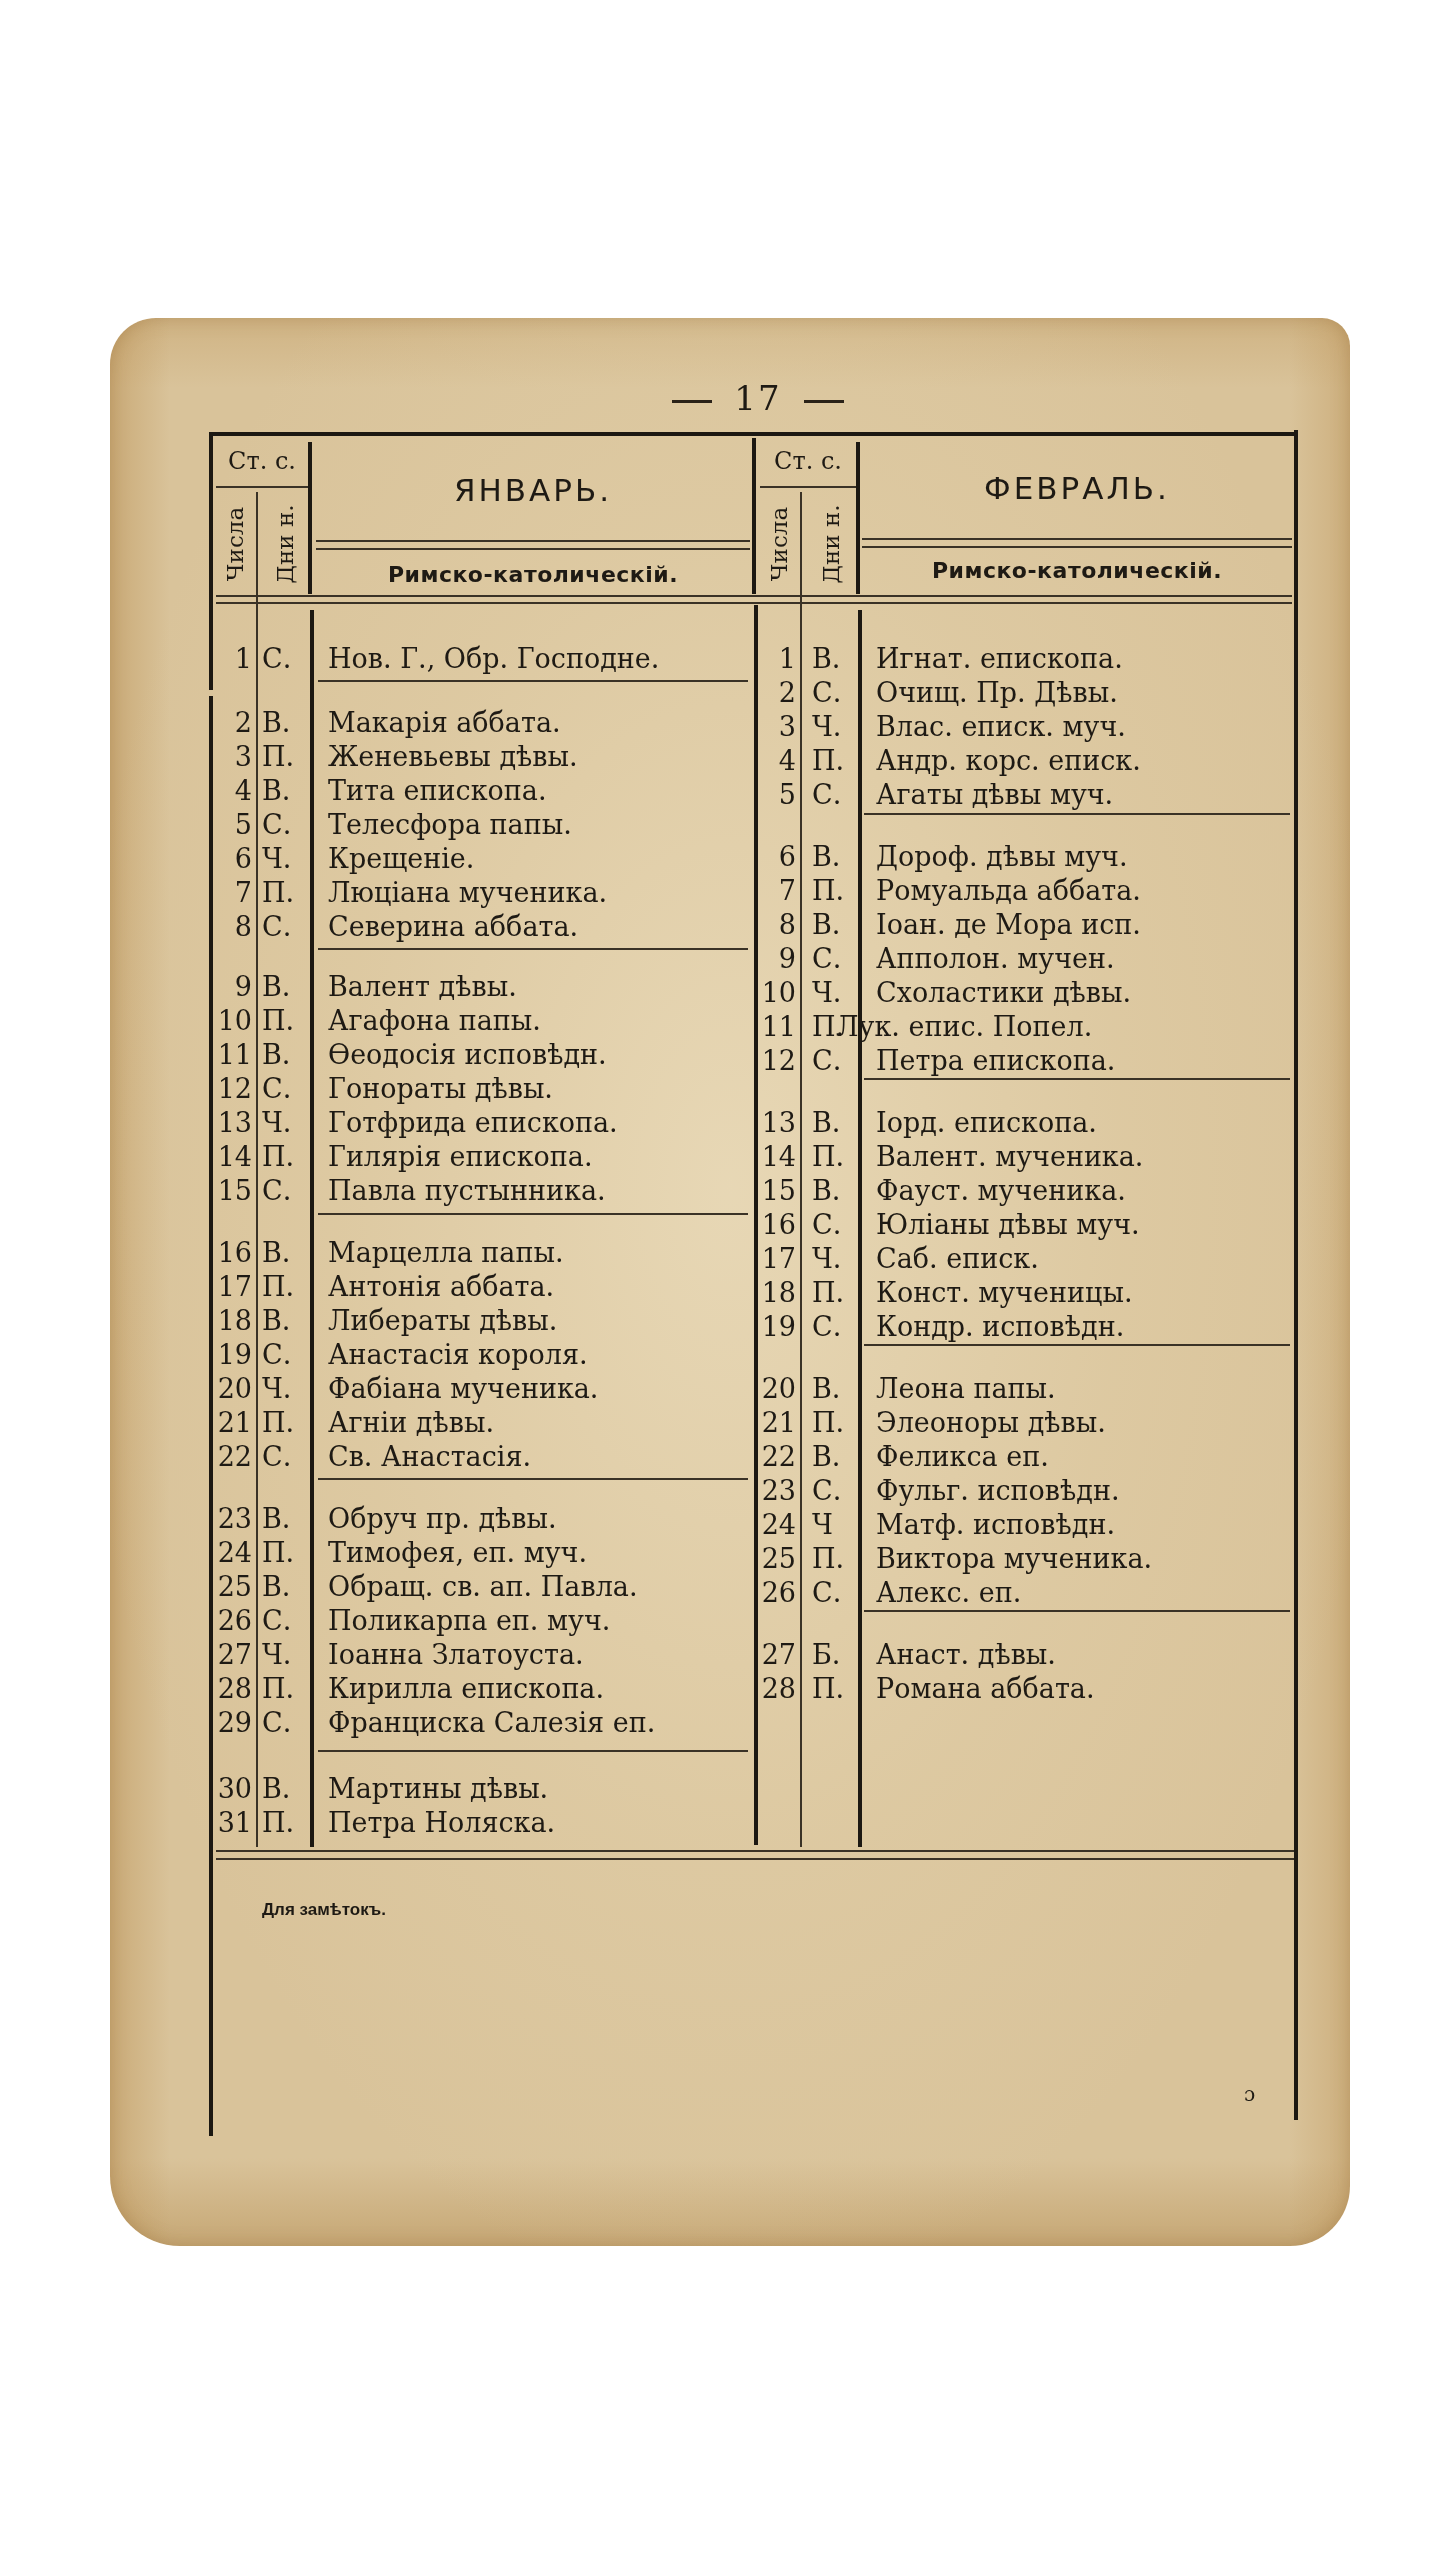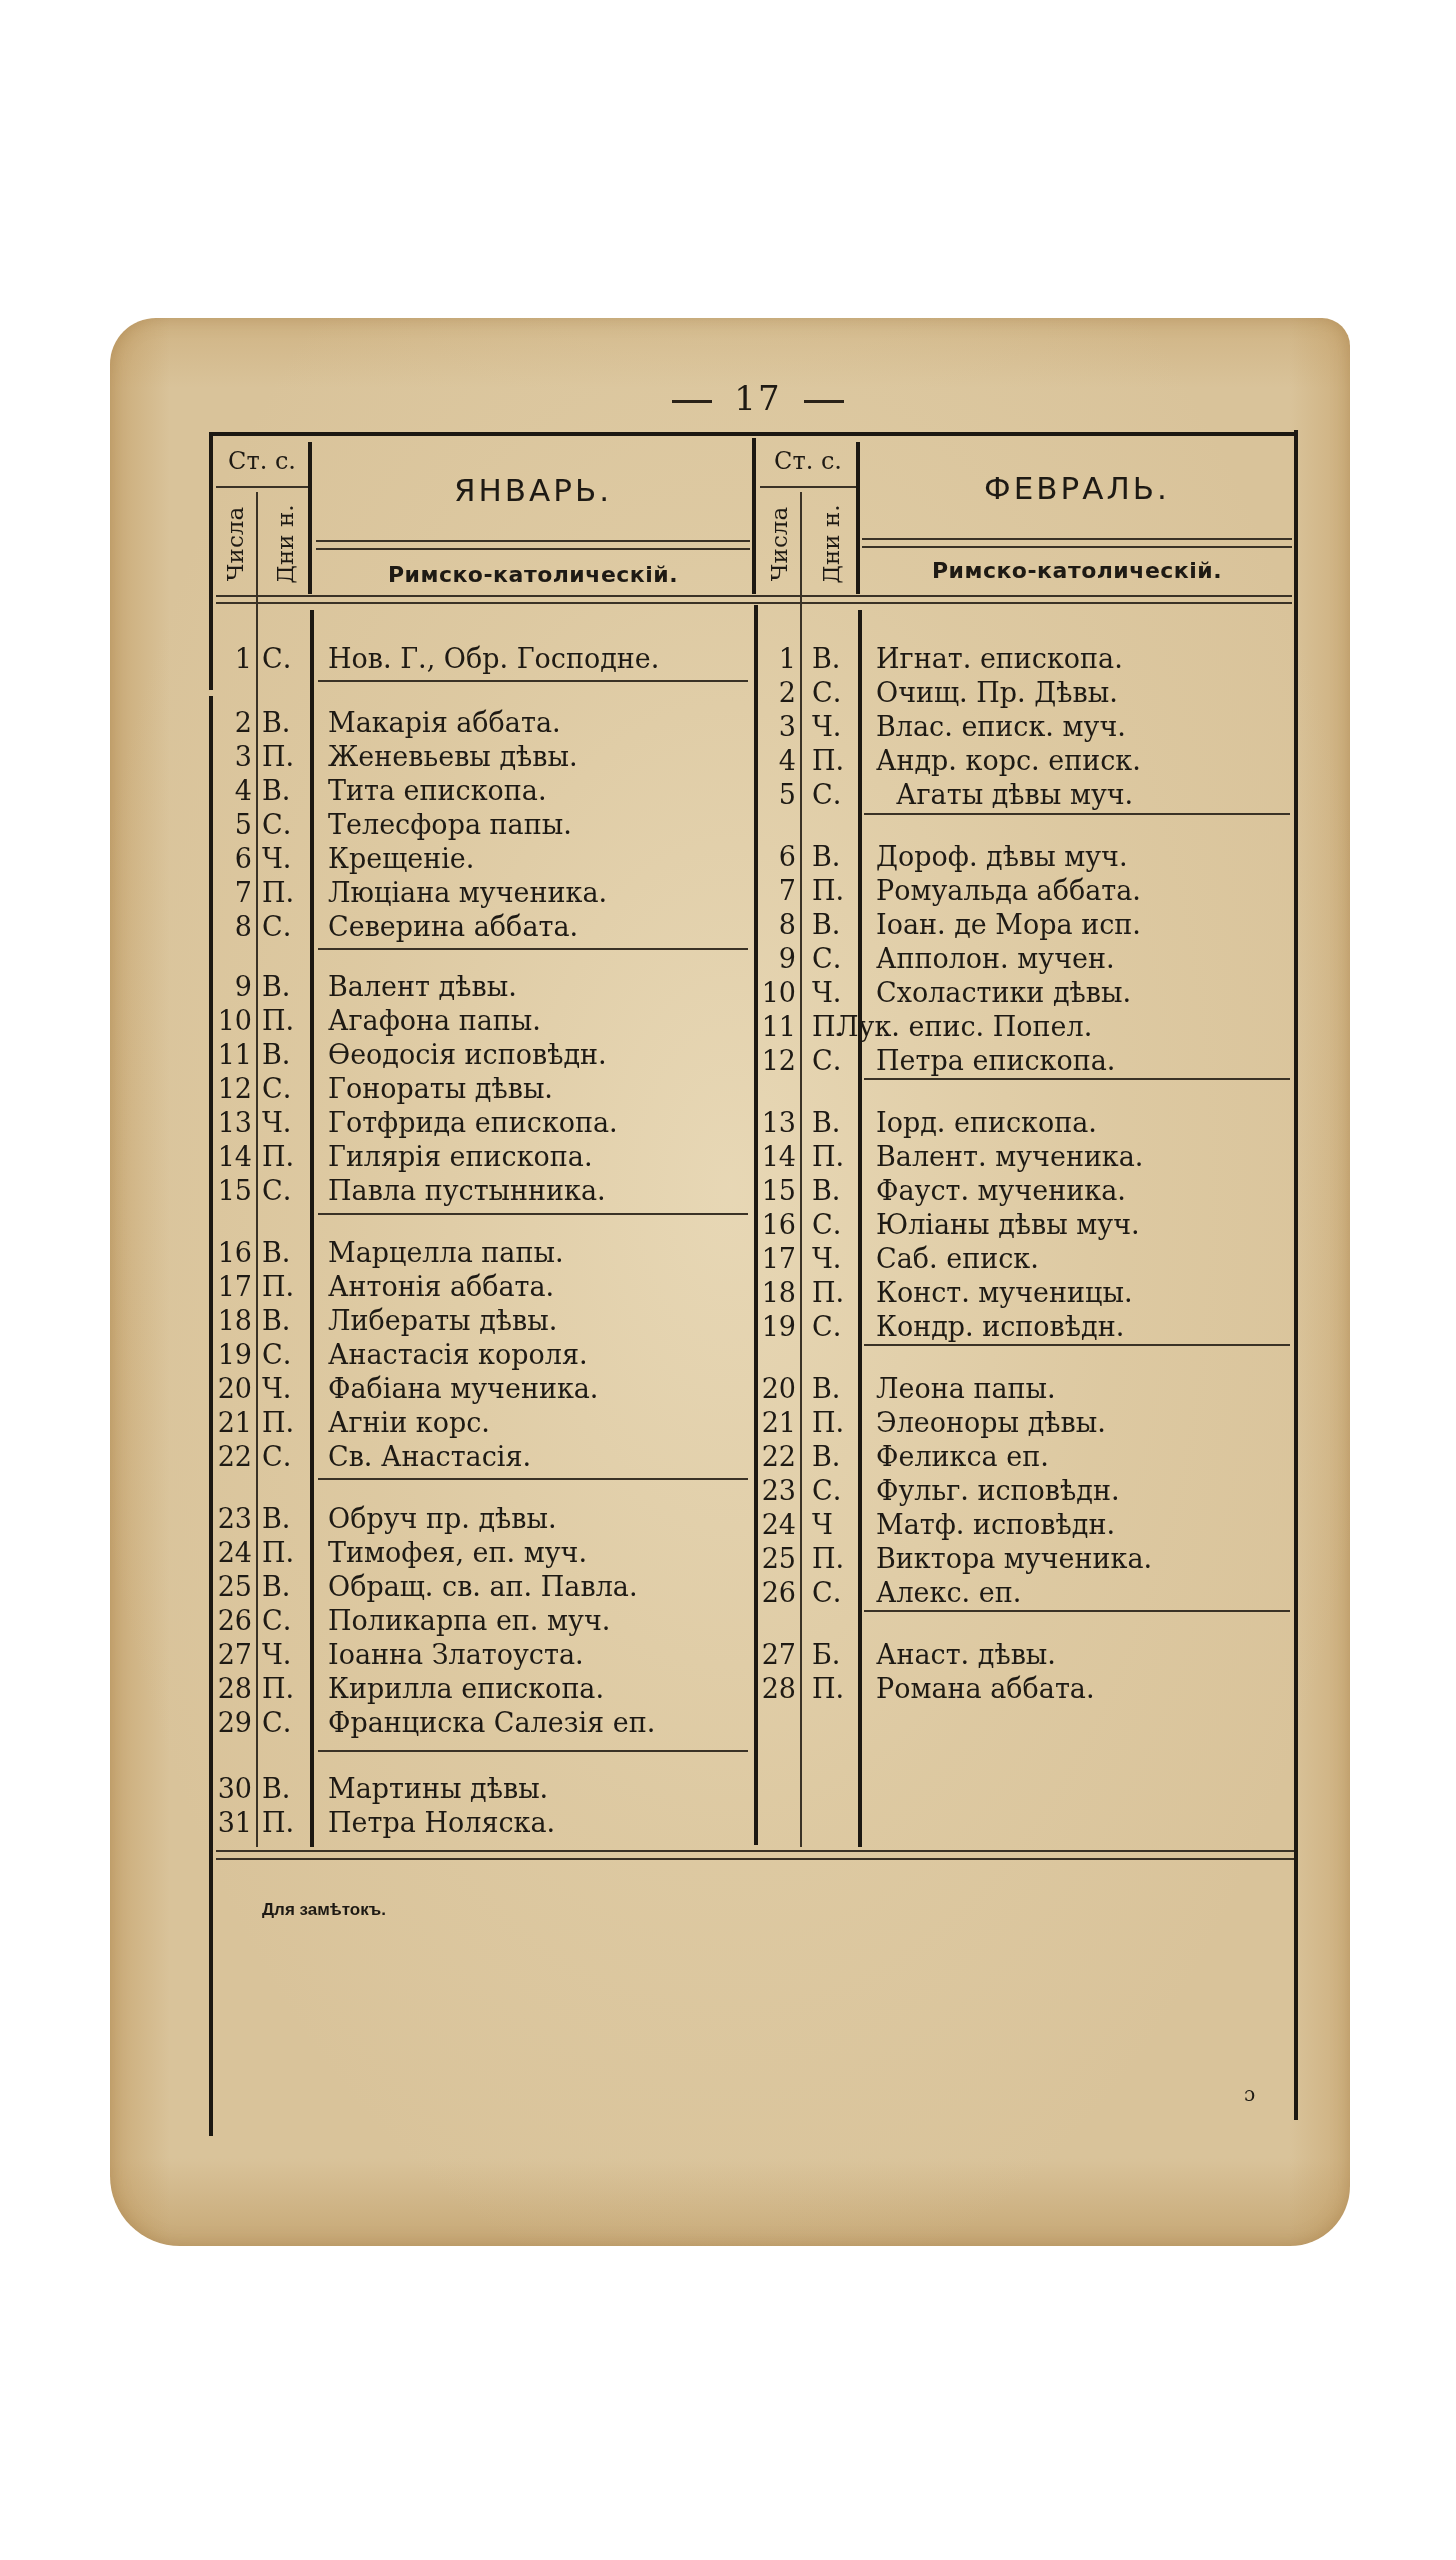--- a/index.html
+++ b/index.html
@@ -200,21 +200,21 @@
       <span class="name" style="left: 328px;">Анастасія короля.</span>
     </div>
     <div class="row" style="top: 1372px; left: 0px;">
       <span class="num" style="left: 212px; width: 40px;">20</span>
       <span class="dow" style="left: 262px;">Ч.</span>
       <span class="name" style="left: 328px;">Фабіана мученика.</span>
     </div>
     <div class="row" style="top: 1406px; left: 0px;">
       <span class="num" style="left: 212px; width: 40px;">21</span>
       <span class="dow" style="left: 262px;">П.</span>
-      <span class="name" style="left: 328px;">Агніи корс.</span>
+      <span class="name" style="left: 328px;">Агніи дѣвы.</span>
     </div>
     <div class="row" style="top: 1440px; left: 0px;">
       <span class="num" style="left: 212px; width: 40px;">22</span>
       <span class="dow" style="left: 262px;">С.</span>
       <span class="name" style="left: 328px;">Св. Анастасія.</span>
     </div>
     <div class="row" style="top: 1502px; left: 0px;">
       <span class="num" style="left: 212px; width: 40px;">23</span>
       <span class="dow" style="left: 262px;">В.</span>
       <span class="name" style="left: 328px;">Обруч пр. дѣвы.</span>
@@ -277,21 +277,21 @@
       <span class="name" style="left: 876px;">Влас. еписк. муч.</span>
     </div>
     <div class="row" style="top: 744px; left: 0px;">
       <span class="num" style="left: 756px; width: 40px;">4</span>
       <span class="dow" style="left: 812px;">П.</span>
       <span class="name" style="left: 876px;">Андр. корс. еписк.</span>
     </div>
     <div class="row" style="top: 778px; left: 0px;">
       <span class="num" style="left: 756px; width: 40px;">5</span>
       <span class="dow" style="left: 812px;">С.</span>
-      <span class="name" style="left: 876px; margin-left: 20px;">Агаты дѣвы муч.</span>
+      <span class="name" style="left: 876px;">Агаты дѣвы муч.</span>
     </div>
     <div class="row" style="top: 840px; left: 0px;">
       <span class="num" style="left: 756px; width: 40px;">6</span>
       <span class="dow" style="left: 812px;">В.</span>
       <span class="name" style="left: 876px;">Дороф. дѣвы муч.</span>
     </div>
     <div class="row" style="top: 874px; left: 0px;">
       <span class="num" style="left: 756px; width: 40px;">7</span>
       <span class="dow" style="left: 812px;">П.</span>
       <span class="name" style="left: 876px;">Ромуальда аббата.</span>

